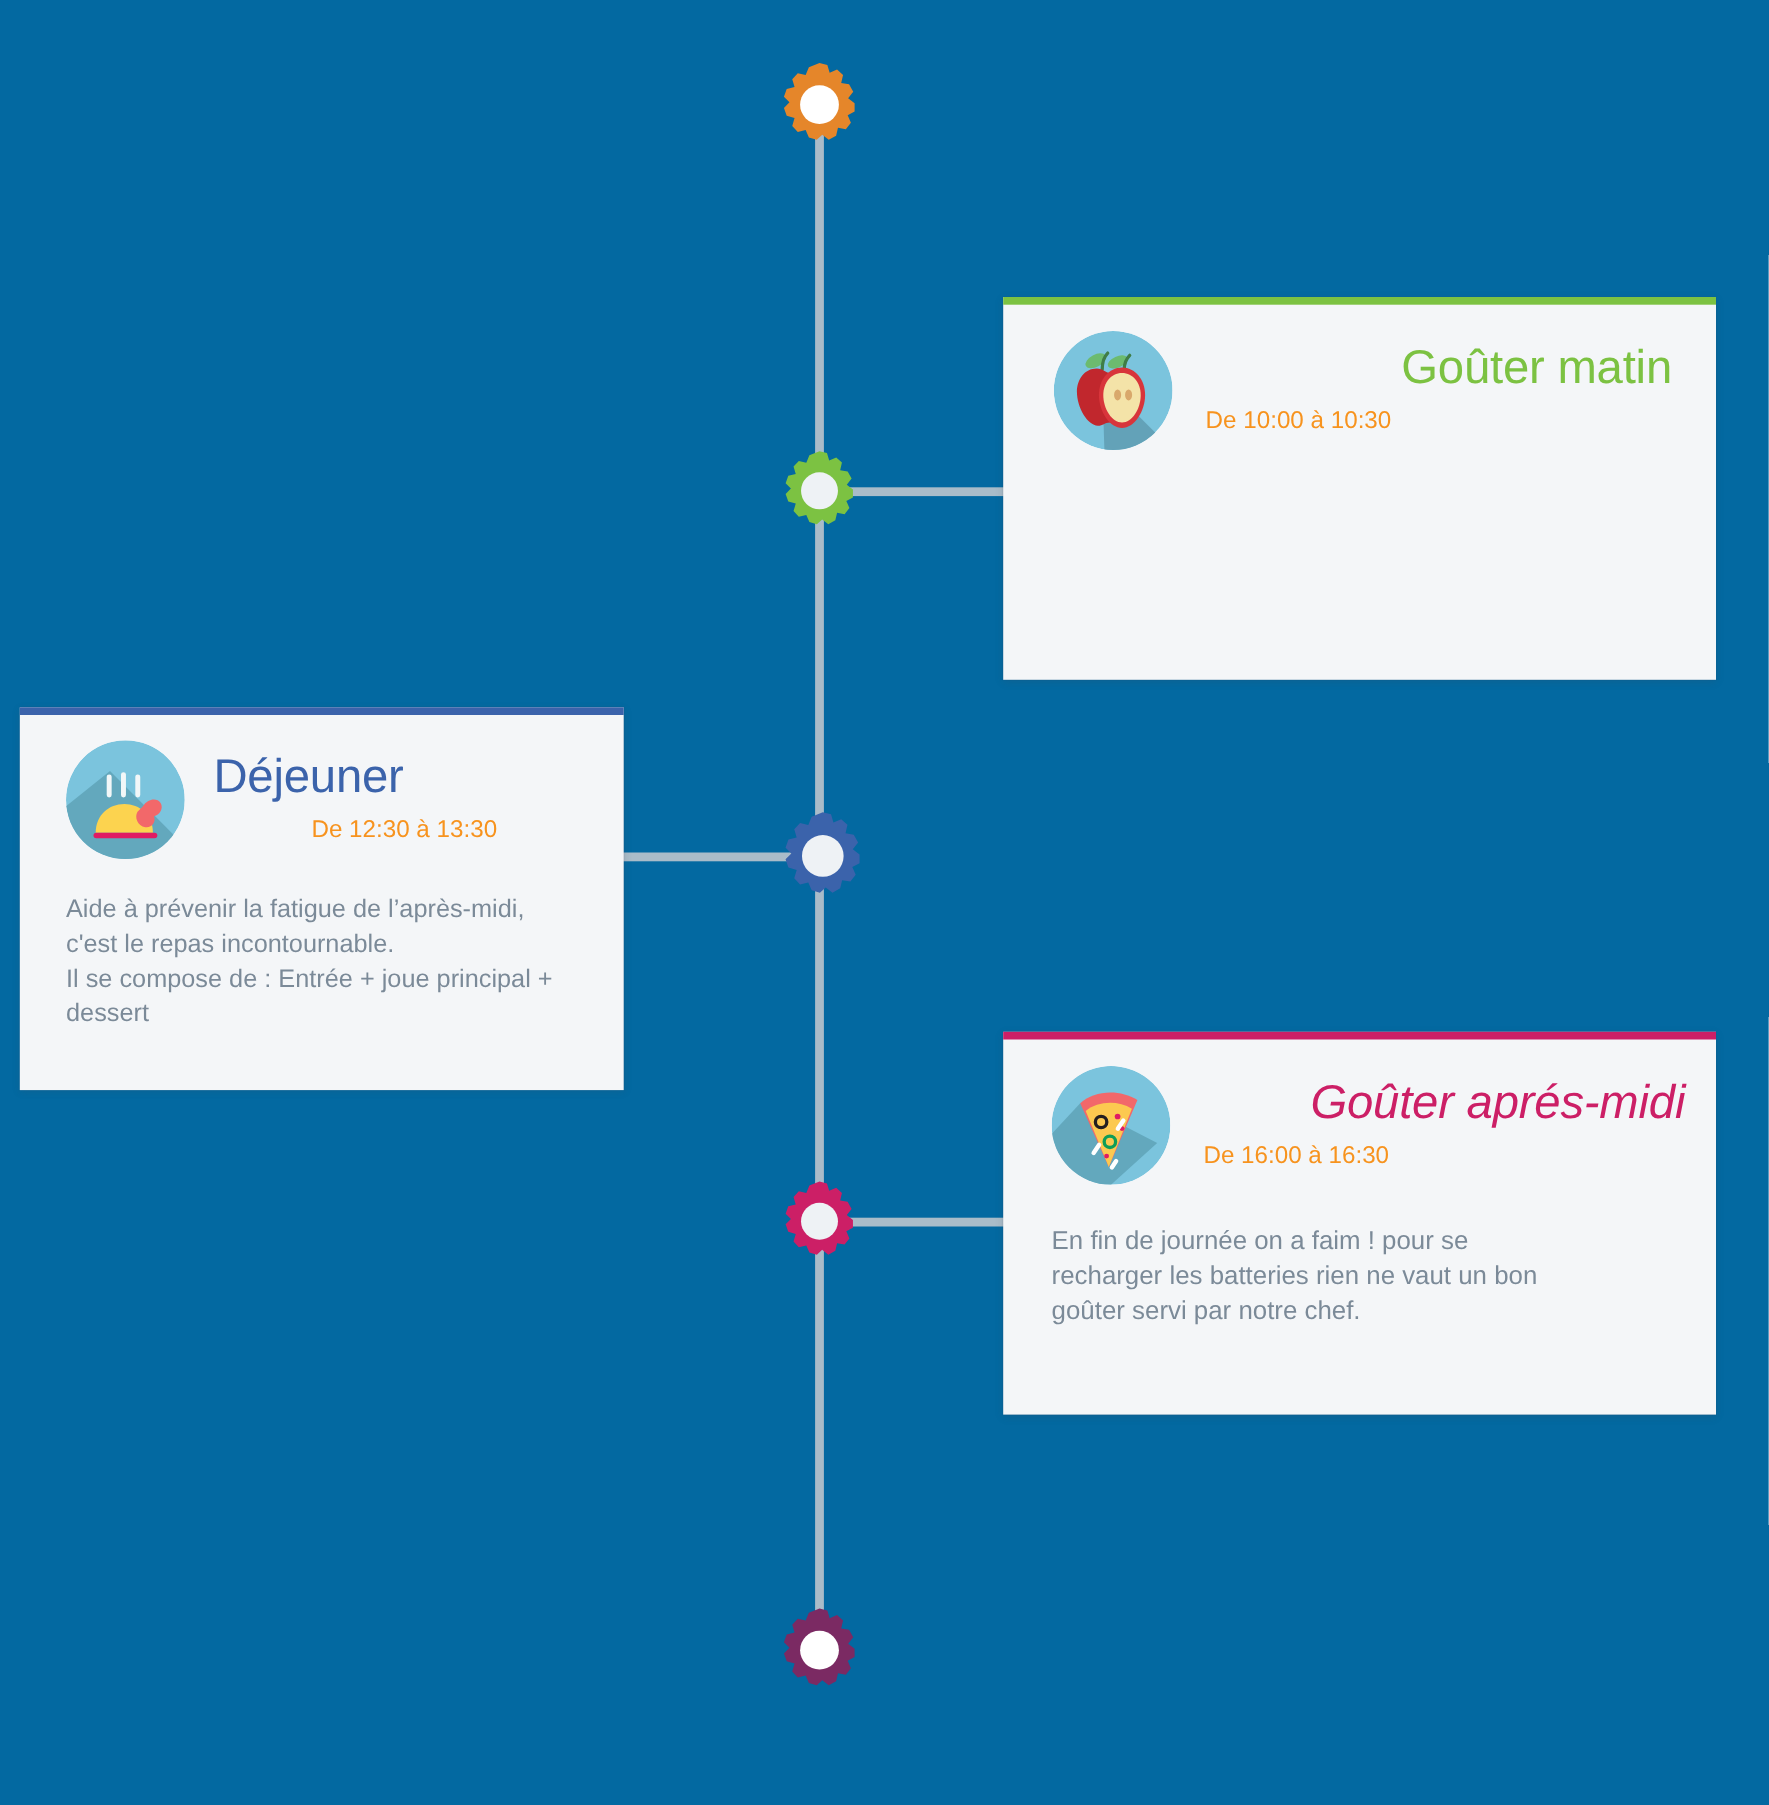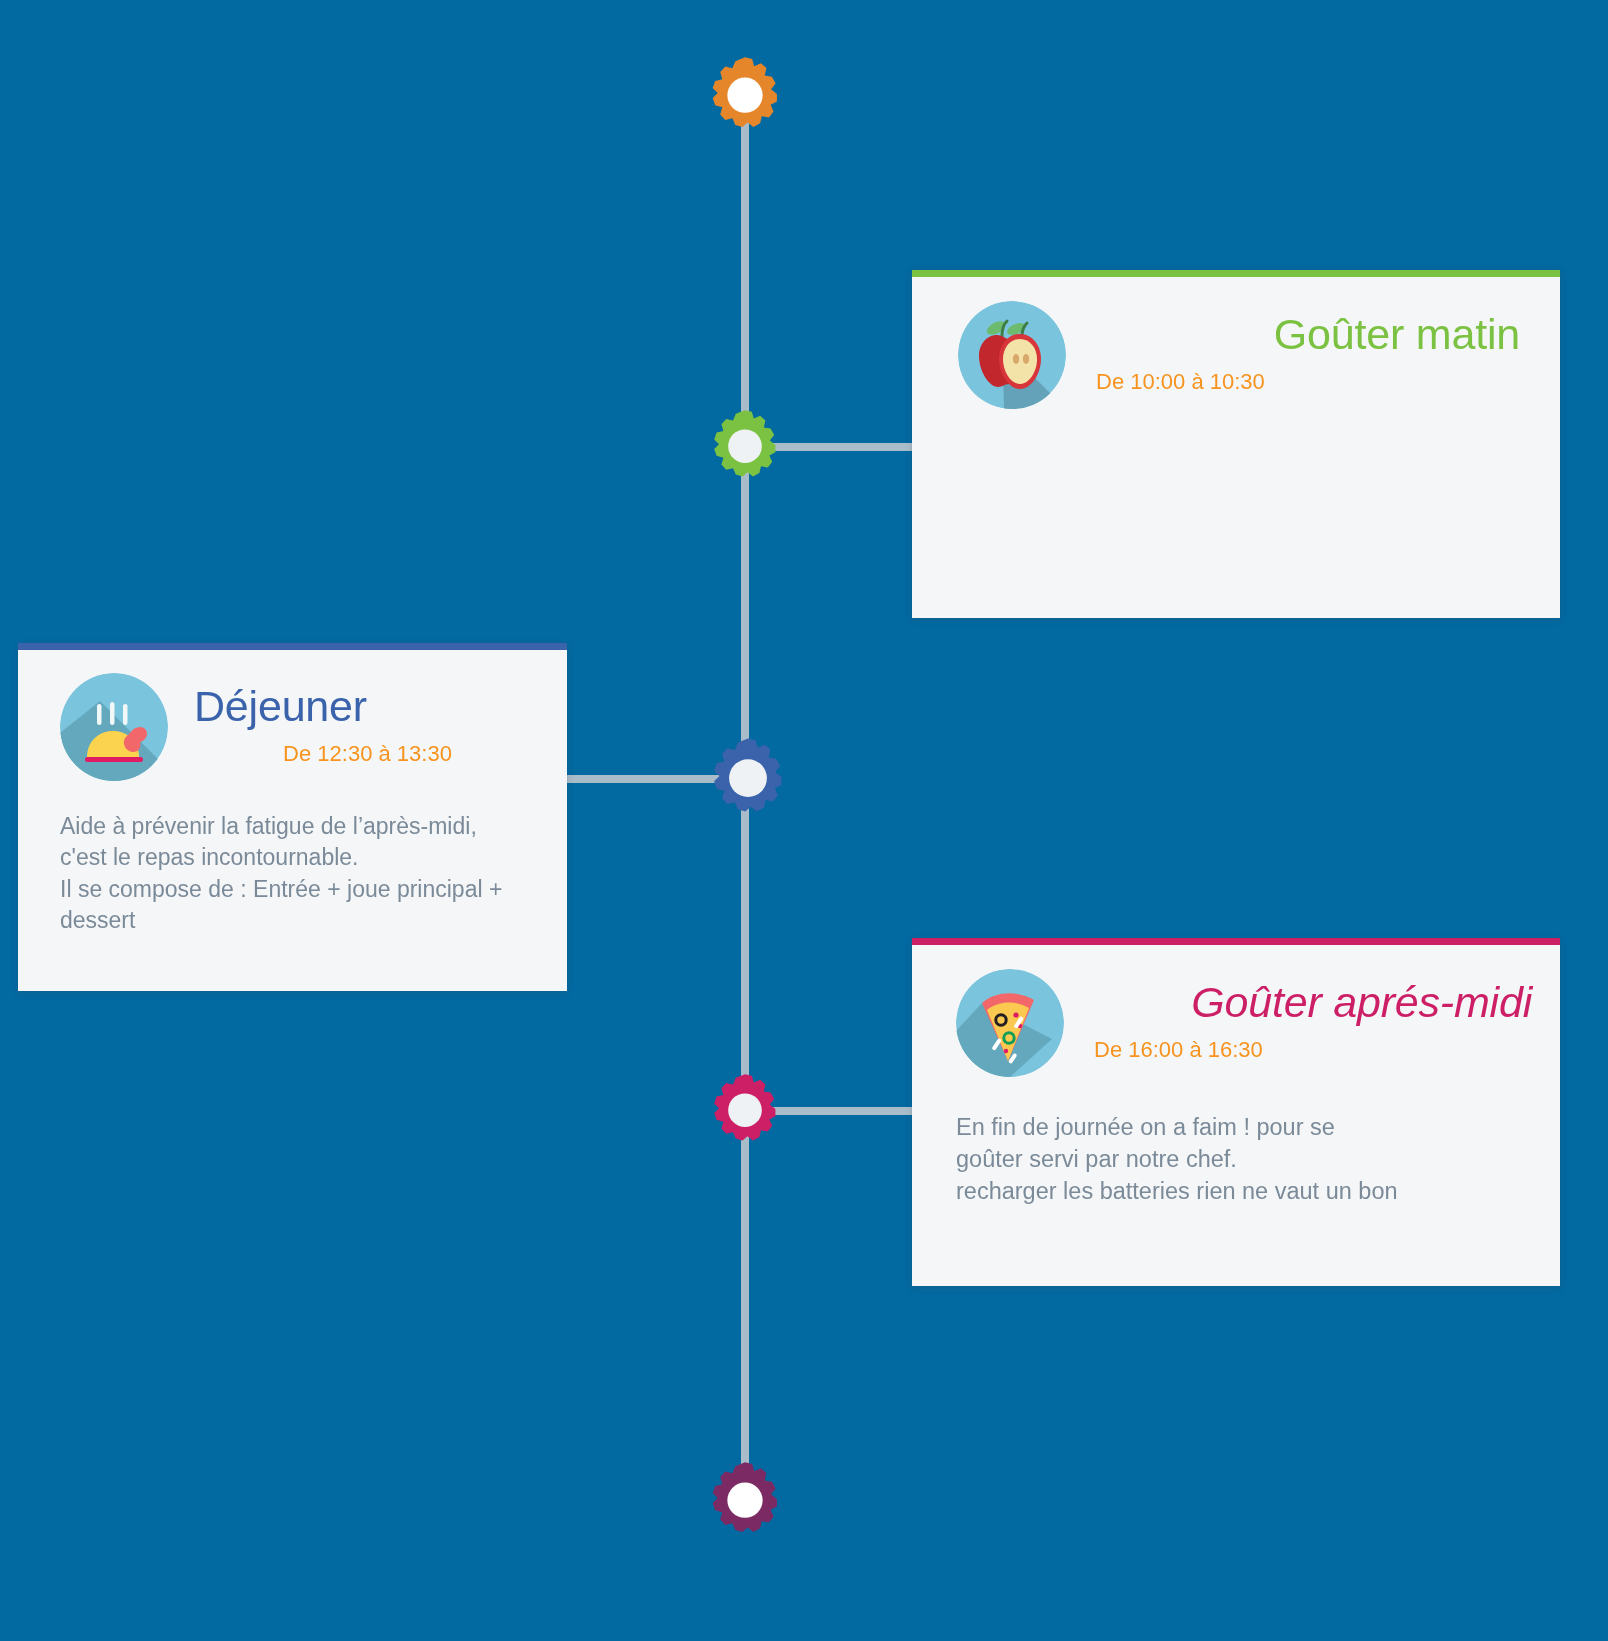--- a/index.html
+++ b/index.html
@@ -271,19 +271,19 @@
             <rect x="55" y="84" width="4" height="11" rx="2" transform="rotate(34 57 89)" fill="#ffffff"></rect>
           </svg>
         </div>
         <div class="card-headtext">
           <div class="card-title" style="color:#cc1f66;font-style:italic;">Goûter aprés-midi</div>
           <div class="card-time">De 16:00 à 16:30</div>
         </div>
       </div>
       <div class="card-body">
         <span class="ln">En fin de journée on a faim ! pour se</span>
+        <span class="ln">recharger les batteries rien ne vaut un bon</span>
         <span class="ln">goûter servi par notre chef.</span>
-        <span class="ln">recharger les batteries rien ne vaut un bon</span>
       </div>
     </div>
   </div>
 
 </div>
 
 </body></html>

